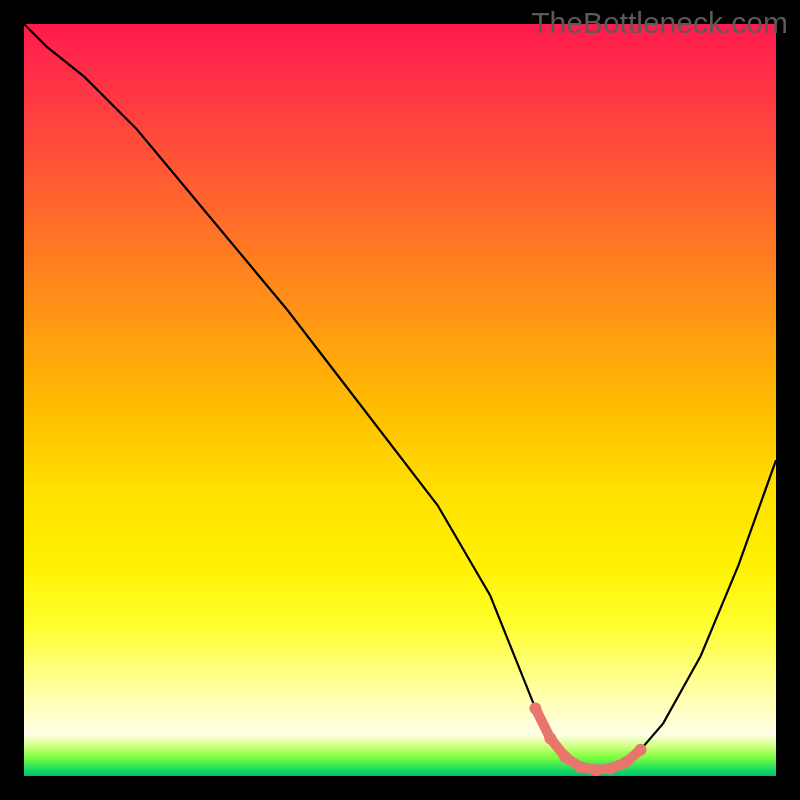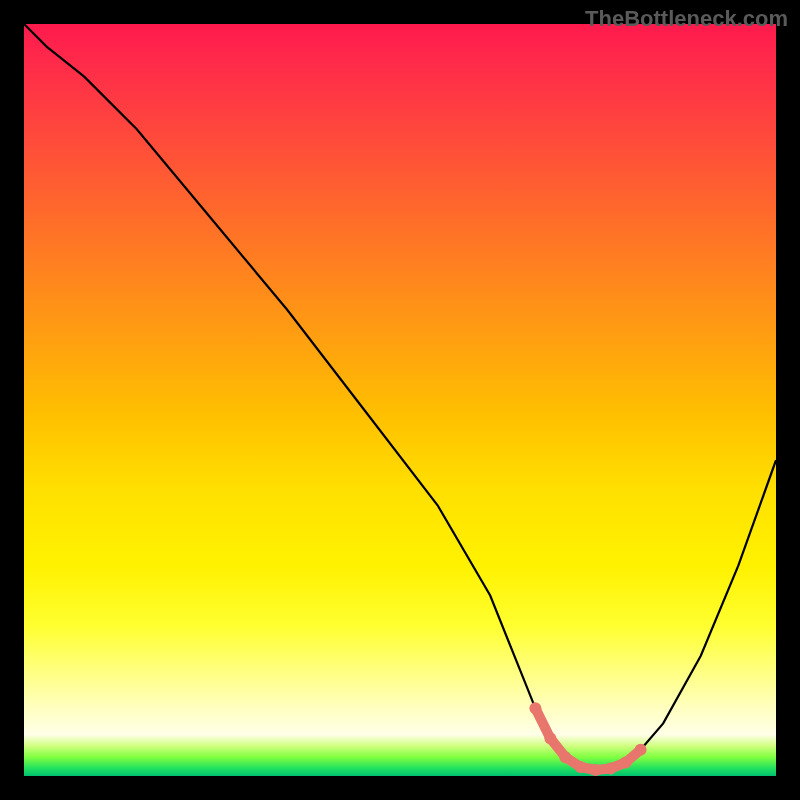--- a/index.html
+++ b/index.html
@@ -8,22 +8,22 @@
     height: 800px;
     background: #000;
     position: relative;
     font-family: Arial, sans-serif;
   }
   .watermark {
     position: absolute;
     top: 6px;
     right: 12px;
     color: #5a5a5a;
-    font-size: 22px;
-    font-weight: 700;
+    font-size: 30px;
+    font-weight: 400;
     z-index: 10;
   }
   .plot-area {
     position: absolute;
     left: 24px;
     top: 24px;
     width: 752px;
     height: 752px;
     background: linear-gradient(to bottom,
       #ff1a4d 0%,

